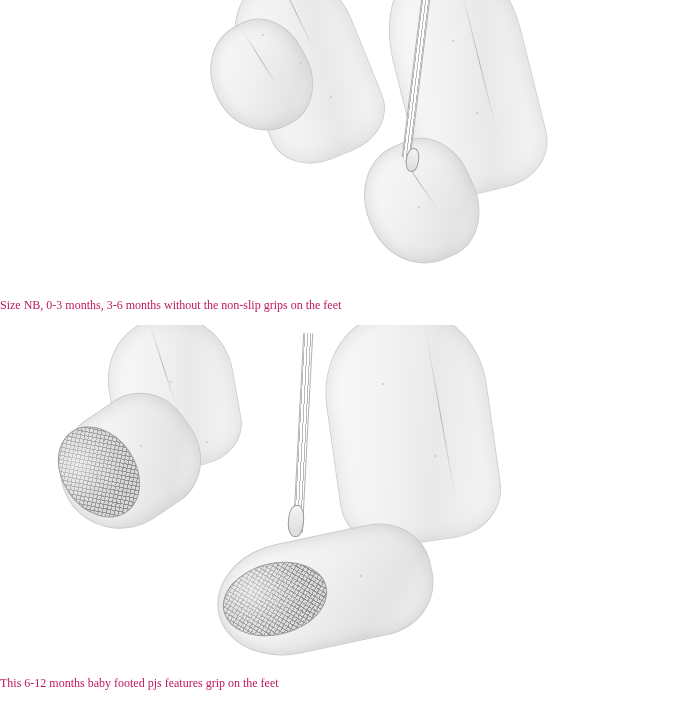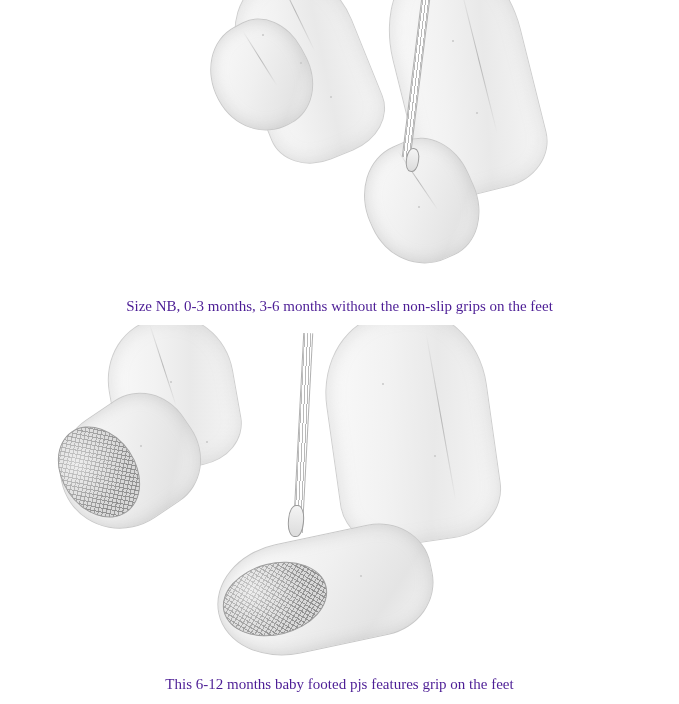--- a/index.html
+++ b/index.html
@@ -22,23 +22,23 @@
     left: 2px;
     top: 2px;
     font-size: 17px;
     color: #c2185b;
     letter-spacing: 0.2px;
     white-space: nowrap;
   }
   .caption {
     position: absolute;
     width: 100%;
-    text-align: center;
-    font-size: 15px;
-    color: #4c1d95;
+    text-align: left;
+    font-size: 12px;
+    color: #be185d;
     white-space: nowrap;
   }
   #caption-top { top: 298px; }
   #caption-bottom { top: 676px; }
 
   
   .panel {
     position: absolute;
     left: 0;
     width: 679px;

